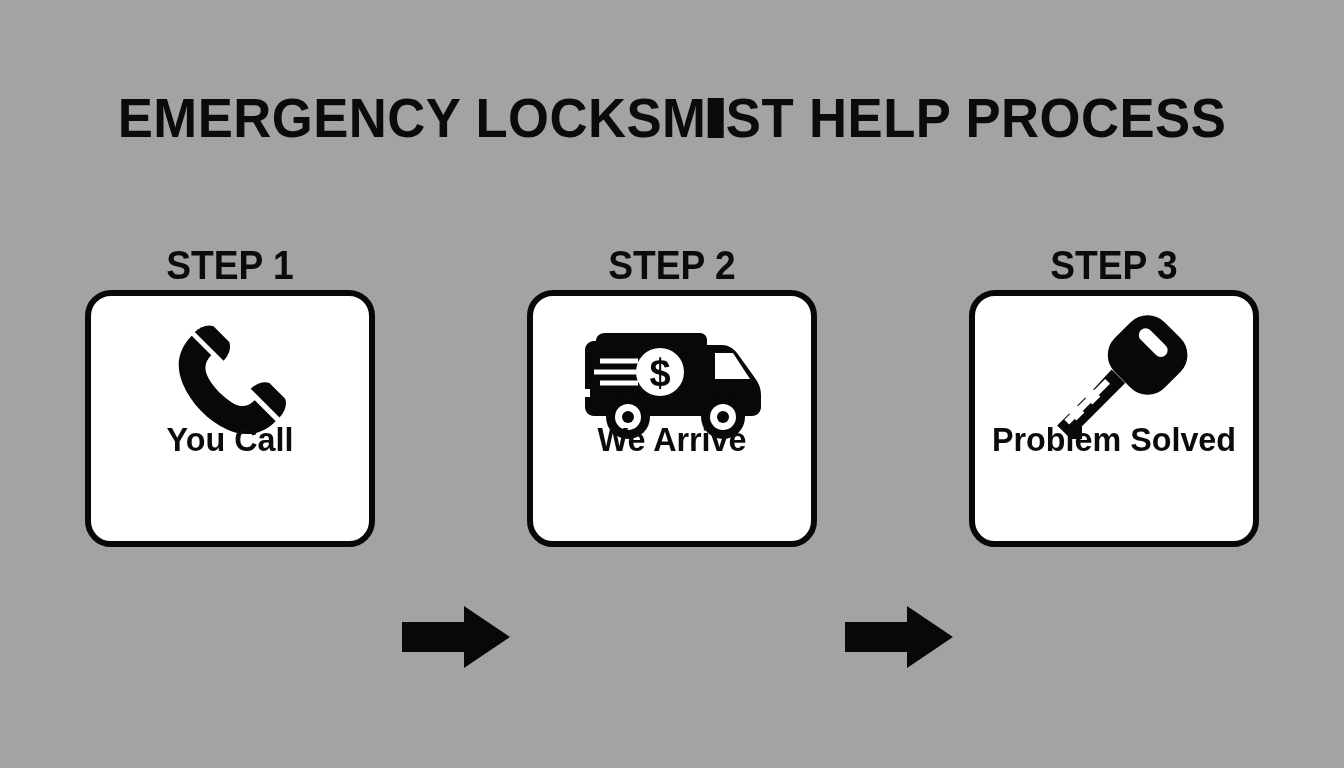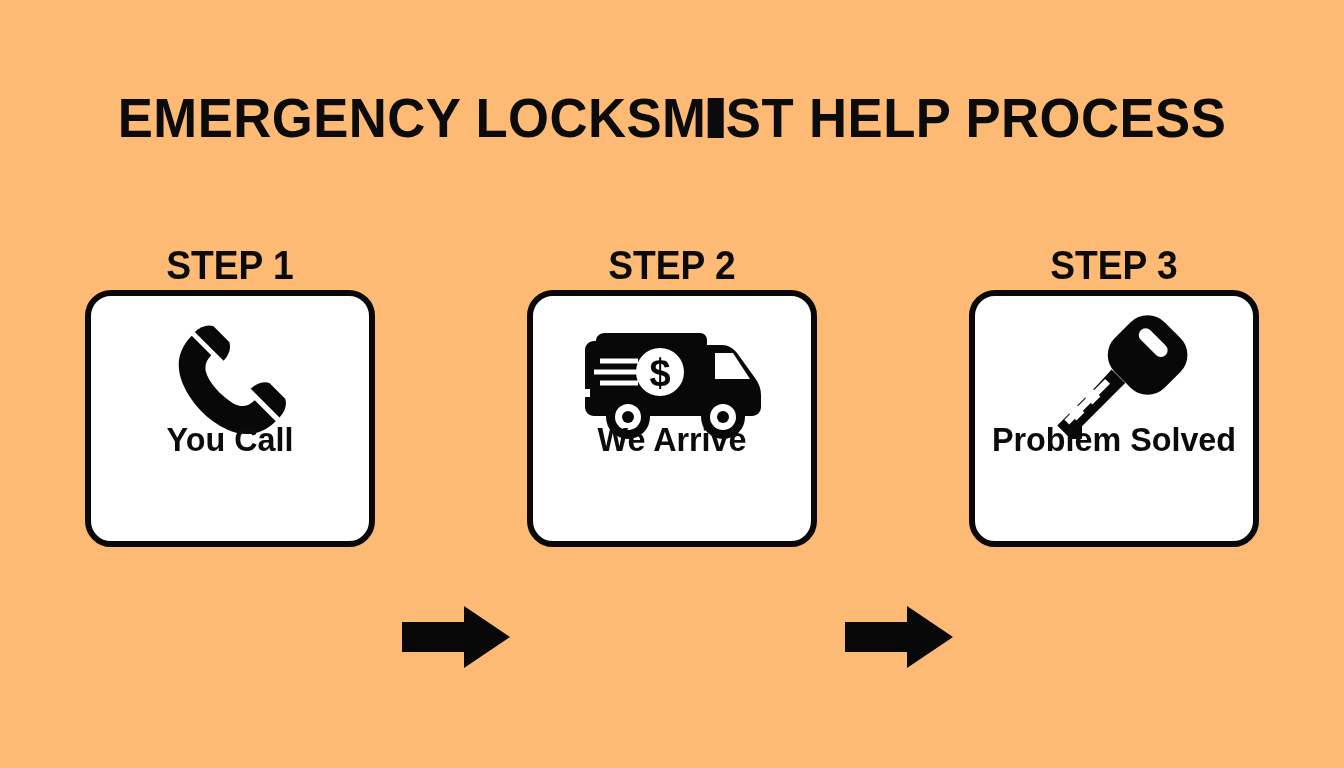--- a/index.html
+++ b/index.html
@@ -12,21 +12,21 @@
     background: #fdfdfd;
     font-family: "Liberation Sans", sans-serif;
     overflow: hidden;
     position: relative;
   }
   .canvas {
     position: absolute;
     left: 0; top: 0;
     width: 1344px;
     height: 768px;
-    background: #fdba74;
+    background: #a3a3a3;
   }
 
   
   .title {
     position: absolute;
     left: 0;
     top: 88px;
     width: 1344px;
     text-align: center;
     font-family: "Liberation Sans Narrow", "Liberation Sans", sans-serif;

